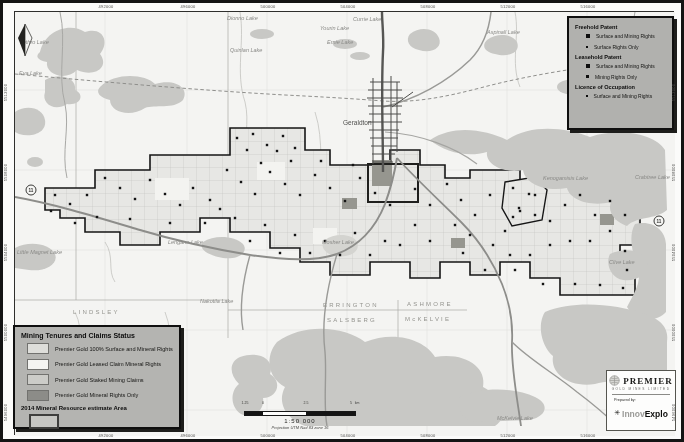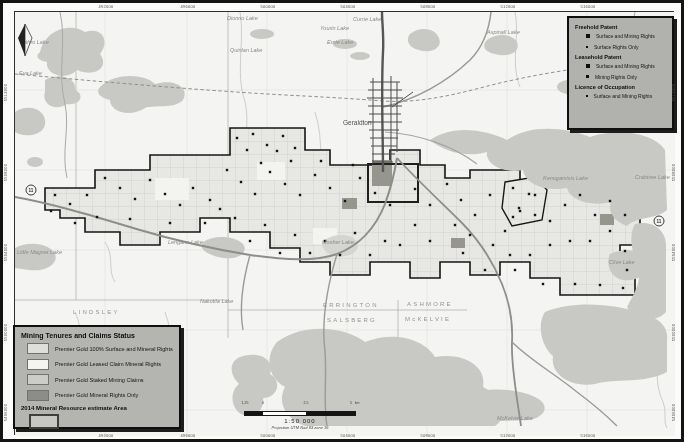--- a/index.html
+++ b/index.html
@@ -361,20 +361,36 @@
     </div>
     <div id="scalebar">
       <div class="seg" style="width:18px;background:#141414"></div>
       <div class="seg" style="width:43px;background:#fdfdfc"></div>
       <div class="seg" style="width:49px;background:#141414"></div>
     </div>
     <div class="scale-ratio">1:50 000</div>
     <div class="scale-proj">Projection UTM Nad 83 zone 16</div>
   </div>
 
+  <div id="logobox">
+    <div class="premier-row">
+      <svg width="11" height="11" viewBox="0 0 11 11">
+        <circle cx="5.5" cy="5.5" r="4.8" fill="#d8d8d4" stroke="#8a8a86" stroke-width="0.6"></circle>
+        <path d="M0.7,5.5 H10.3 M5.5,0.7 V10.3 M1.6,3 Q5.5,4.6 9.4,3 M1.6,8 Q5.5,6.4 9.4,8" fill="none" stroke="#8a8a86" stroke-width="0.5"></path>
+      </svg>
+      <span class="premier-name">PREMIER</span>
+    </div>
+    <div class="premier-sub">GOLD MINES LIMITED</div>
+    <div class="logo-divider"></div>
+    <div class="prep">Prepared by:</div>
+    <div class="innov-row">
+      <span class="gear">✳</span>
+      <span><span class="innov-gray">Innov</span><span class="innov-black">Explo</span></span>
+    </div>
+  </div>
 
 <div class="tick tick-top" style="left: 103px; top: 1px;">492000</div>
     <div class="tick tick-bottom" style="left: 103px; top: 430px;">492000</div>
     <div class="tick tick-top" style="left: 185px; top: 1px;">496000</div>
     <div class="tick tick-bottom" style="left: 185px; top: 430px;">496000</div>
     <div class="tick tick-top" style="left: 265px; top: 1px;">500000</div>
     <div class="tick tick-bottom" style="left: 265px; top: 430px;">500000</div>
     <div class="tick tick-top" style="left: 345px; top: 1px;">504000</div>
     <div class="tick tick-bottom" style="left: 345px; top: 430px;">504000</div>
     <div class="tick tick-top" style="left: 425px; top: 1px;">508000</div>

